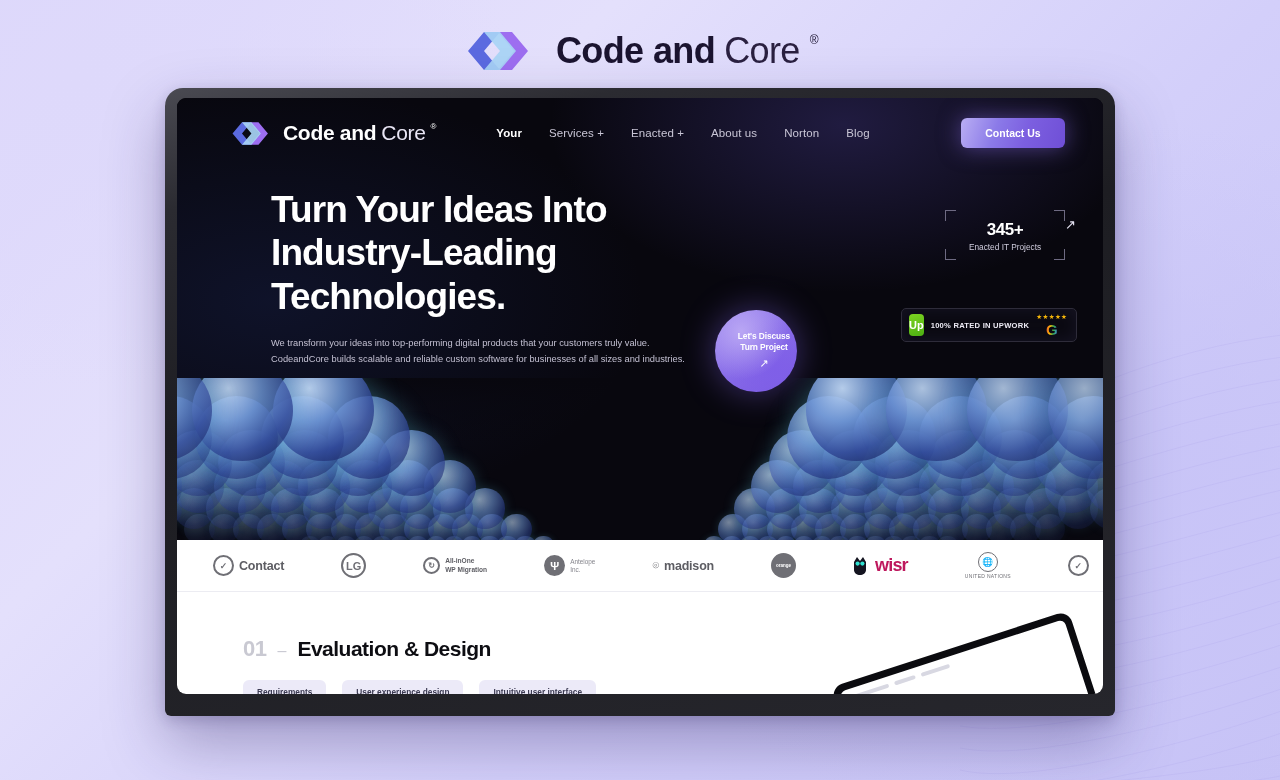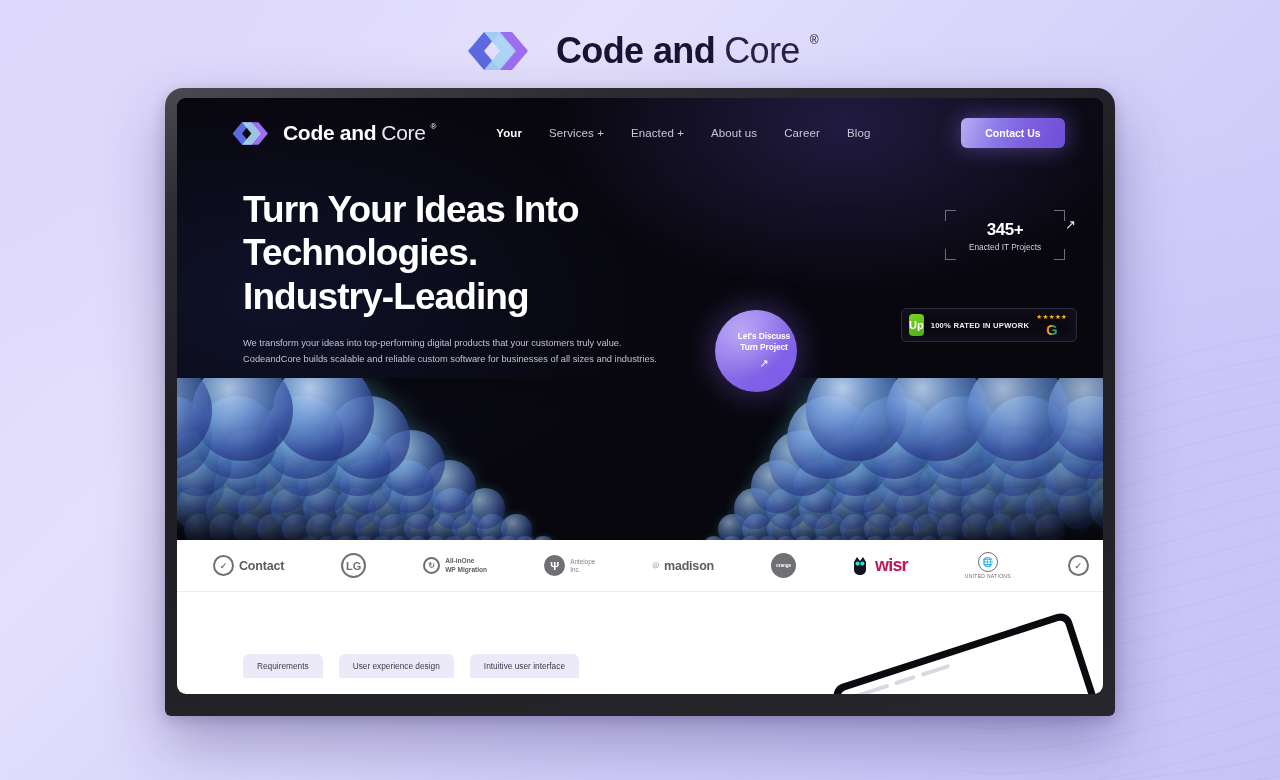--- a/index.html
+++ b/index.html
@@ -62,21 +62,21 @@
                  letter-spacing:.1px; }
   .nav-links a.active { color:#fff; font-weight:700; }
   .cta { margin-left:auto; width:104px; height:30px; border-radius:6px;
          background:linear-gradient(108deg,#b9aef3 0%,#8b7ae8 34%,#7c5fe0 62%,#6f4fd6 100%);
          color:#fff; font-size:10.5px; font-weight:600; display:flex; align-items:center;
          justify-content:center; border:none; cursor:pointer;
          box-shadow:0 0 22px rgba(138,110,235,.5); }
 
   
   .hero-body { position:relative; z-index:4; padding:20px 38px 0 66px; display:flex; }
-  .hero-left { width:470px; }
+  .hero-left { width:470px;margin-left:28px; }
   h1.headline { color:#fff; font-size:37px; line-height:1.17; font-weight:700;
                 letter-spacing:-.9px; }
   .sub { margin-top:18px; color:#c3c0d2; font-size:9.3px; line-height:1.72; max-width:430px; }
 
   .hero-right { margin-left:auto; width:330px; position:relative; }
   .stat { position:relative; width:120px; margin-left:auto; margin-top:22px;
           padding:10px 4px 8px; text-align:center; }
   .stat .corner { position:absolute; width:11px; height:11px; border:1px solid #6e6a82; }
   .stat .c-tl { left:0; top:0; border-right:none; border-bottom:none; }
   .stat .c-tr { right:0; top:0; border-left:none; border-bottom:none; }
@@ -135,21 +135,21 @@
   
   .process { background:#fff; height:134px; position:relative; padding:44px 0 0 66px;
              overflow:hidden; }
   .proc-head { display:flex; align-items:baseline; gap:11px; }
   .proc-num { font-size:22px; font-weight:700; color:#c9c9d2; letter-spacing:-.5px; }
   .proc-dash { color:#c9c9d2; font-size:16px; }
   .proc-title { font-size:21px; font-weight:700; color:#0d0d12; letter-spacing:-.5px; }
   .chips { display:flex; gap:16px; margin-top:18px; }
   .chip { background:#eceaf8; border-radius:6px 6px 0 0; height:24px;
           display:flex; align-items:center; justify-content:center; padding:0 14px;
-          font-size:8.3px; color:#3b3a52; font-weight:400; white-space:nowrap; }
+          font-size:8.3px; color:#3b3a52; font-weight:700; white-space:nowrap; }
   .device { position:absolute; right:10px; bottom:-40px; width:250px; height:120px;
             transform:rotate(-18deg); }
   .device-body { width:100%; height:100%; background:#0b0b0f; border-radius:12px;
                  padding:7px; }
   .device-screen { width:100%; height:100%; background:#fff; border-radius:6px;
                    display:flex; align-items:flex-start; gap:6px; padding:7px 9px; }
   .ds-line { height:4px; border-radius:2px; background:#d8d8e2; }
 </style>
 </head>
 <body>
@@ -339,33 +339,33 @@
               <span class="l">Core</span>
               <span class="reg">®</span>
             </div>
           </div>
 
           <div class="nav-links">
             <a class="active" href="#">Your</a>
             <a href="#">Services +</a>
             <a href="#">Enacted +</a>
             <a href="#">About us</a>
-            <a href="#">Career</a>
+            <a href="#">Norton</a>
             <a href="#">Blog</a>
           </div>
 
           <button class="cta">Contact Us</button>
         </nav>
 
         <div class="hero-body">
           <div class="hero-left">
             <h1 class="headline">
               <div>Turn Your Ideas Into</div>
+              <div>Industry-Leading</div>
               <div>Technologies.</div>
-              <div>Industry-Leading</div>
             </h1>
             <div class="sub">
               <div>We transform your ideas into top-performing digital products that your customers truly value.</div>
               <div>CodeandCore builds scalable and reliable custom software for businesses of all sizes and industries.</div>
             </div>
           </div>
 
           <div class="hero-right">
             <div class="stat">
               <i class="corner c-tl"></i>
@@ -444,20 +444,25 @@
           <div class="ring" style="width:20px;height:20px;border-width:1.6px;font-size:9px;">🌐</div>
           <div class="tiny">UNITED NATIONS</div>
         </div>
 
         <div class="logo-item" style="margin-right:-22px;">
           <div class="ring">✓</div>
         </div>
       </section>
 
       <section class="process">
+        <div class="proc-head">
+          <span class="proc-num">01</span>
+          <span class="proc-dash">–</span>
+          <span class="proc-title">Evaluation &amp; Design</span>
+        </div>
         <div class="chips">
           <div class="chip">Requirements</div>
           <div class="chip">User experience design</div>
           <div class="chip">Intuitive user interface</div>
         </div>
 
         <div class="device">
           <div class="device-body">
             <div class="device-screen">
               <div class="ds-line" style="width:40px;"></div>

